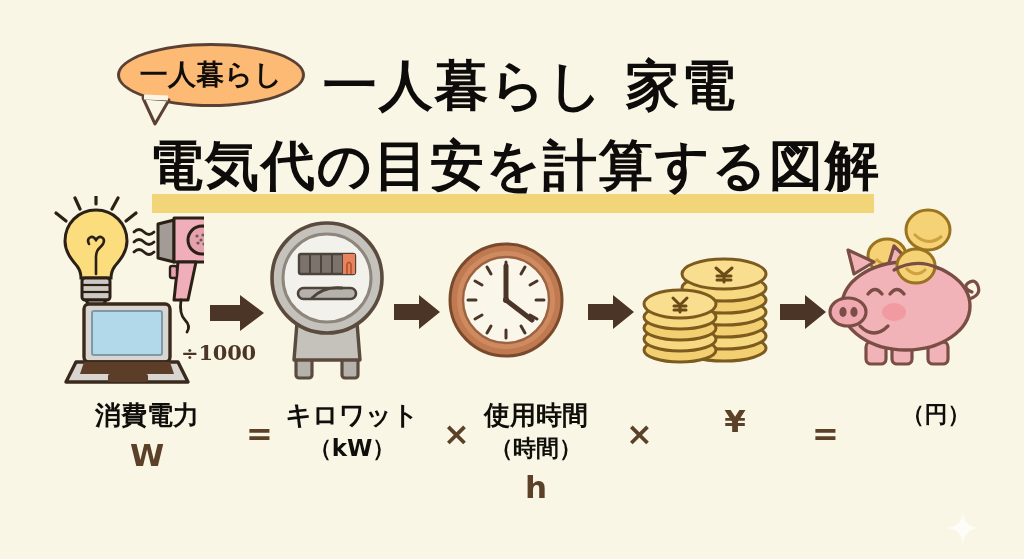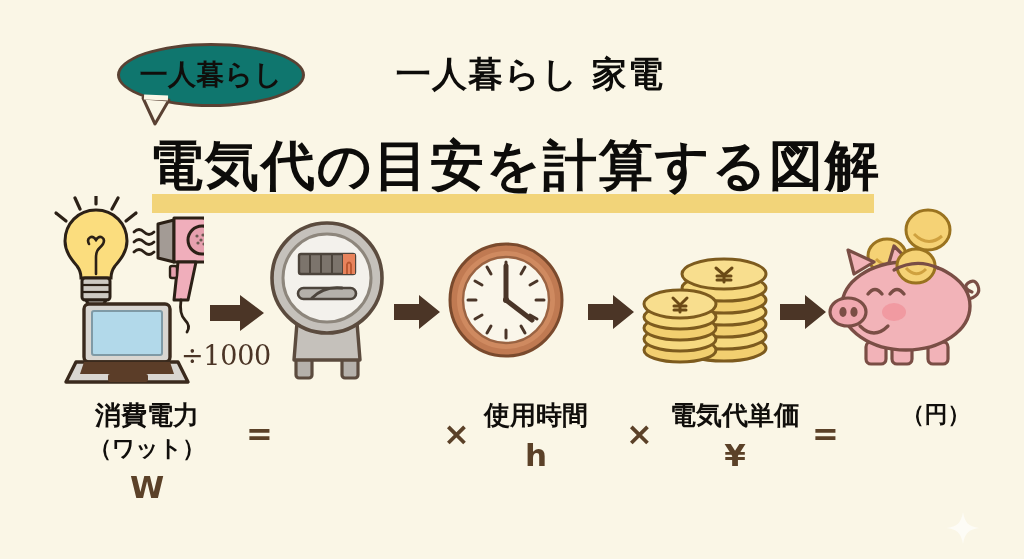--- a/index.html
+++ b/index.html
@@ -38,22 +38,22 @@
     width: 1024px;
     text-align: center;
     color: #0d0c0a;
     font-weight: 700;
     letter-spacing: 0.035em;
     white-space: nowrap;
     font-family: "DejaVu Sans", "Liberation Sans", sans-serif;
   }
 
   .title-line-1 {
-    top: 6px;
-    font-size: 35px;
+    top: 18px;
+    font-size: 54px;
     line-height: 60px;
     padding-left: 36px;
   }
 
   .title-line-2 {
     top: 98px;
     font-size: 54px;
     line-height: 60px;
     padding-left: 6px;
   }
@@ -73,21 +73,21 @@
 
   
   .bubble {
     position: absolute;
     left: 117px;
     top: 43px;
     width: 188px;
     height: 64px;
     border: 3px solid #5a4133;
     border-radius: 50% / 50%;
-    background: #0f766e;
+    background: #fdba74;
     z-index: 3;
   }
 
   .bubble-text {
     position: absolute;
     inset: 0;
     display: flex;
     align-items: center;
     justify-content: center;
     font-size: 28px;
@@ -180,22 +180,22 @@
     color: #5b4128;
     line-height: 34px;
     font-family: "DejaVu Sans", "Liberation Sans", sans-serif;
   }
 
   
   .divide-label {
     position: absolute;
     left: 181px;
     top: 340px;
-    font-size: 27px;
-    font-weight: 400;
+    font-size: 21px;
+    font-weight: 700;
     color: #4b3526;
     letter-spacing: -0.01em;
     white-space: nowrap;
     font-family: "DejaVu Serif", "Liberation Serif", serif;
   }
 
   
   .sparkle {
     position: absolute;
     right: 44px;
@@ -437,38 +437,41 @@
     </div>
 
   </div>
 
   <div class="divide-label">÷1000</div>
 
   <div class="formula">
 
     <div class="term" style="left:38px; width:170px;">
       <div class="term-main">消費電力</div>
-      <div class="term-sub">（ワット）</div>
       <div class="term-unit">W</div>
     </div>
 
     <div class="op" style="left:222px;">=</div>
 
+    <div class="term" style="left:248px; width:160px;">
+      <div class="term-main">キロワット</div>
+      <div class="term-sub">（kW）</div>
+    </div>
 
     <div class="op" style="left:419px;">×</div>
 
     <div class="term" style="left:437px; width:150px;">
       <div class="term-main">使用時間</div>
+      <div class="term-sub">（時間）</div>
       <div class="term-unit">h</div>
     </div>
 
     <div class="op" style="left:602px;">×</div>
 
     <div class="term" style="left:628px; width:166px;">
-      <div class="term-main">電気代単価</div>
       <div class="term-unit">¥</div>
     </div>
 
     <div class="op" style="left:788px;">=</div>
 
     <div class="term" style="left:812px; width:200px;">
       <div class="term-sub">（円）</div>
     </div>
 
   </div>

